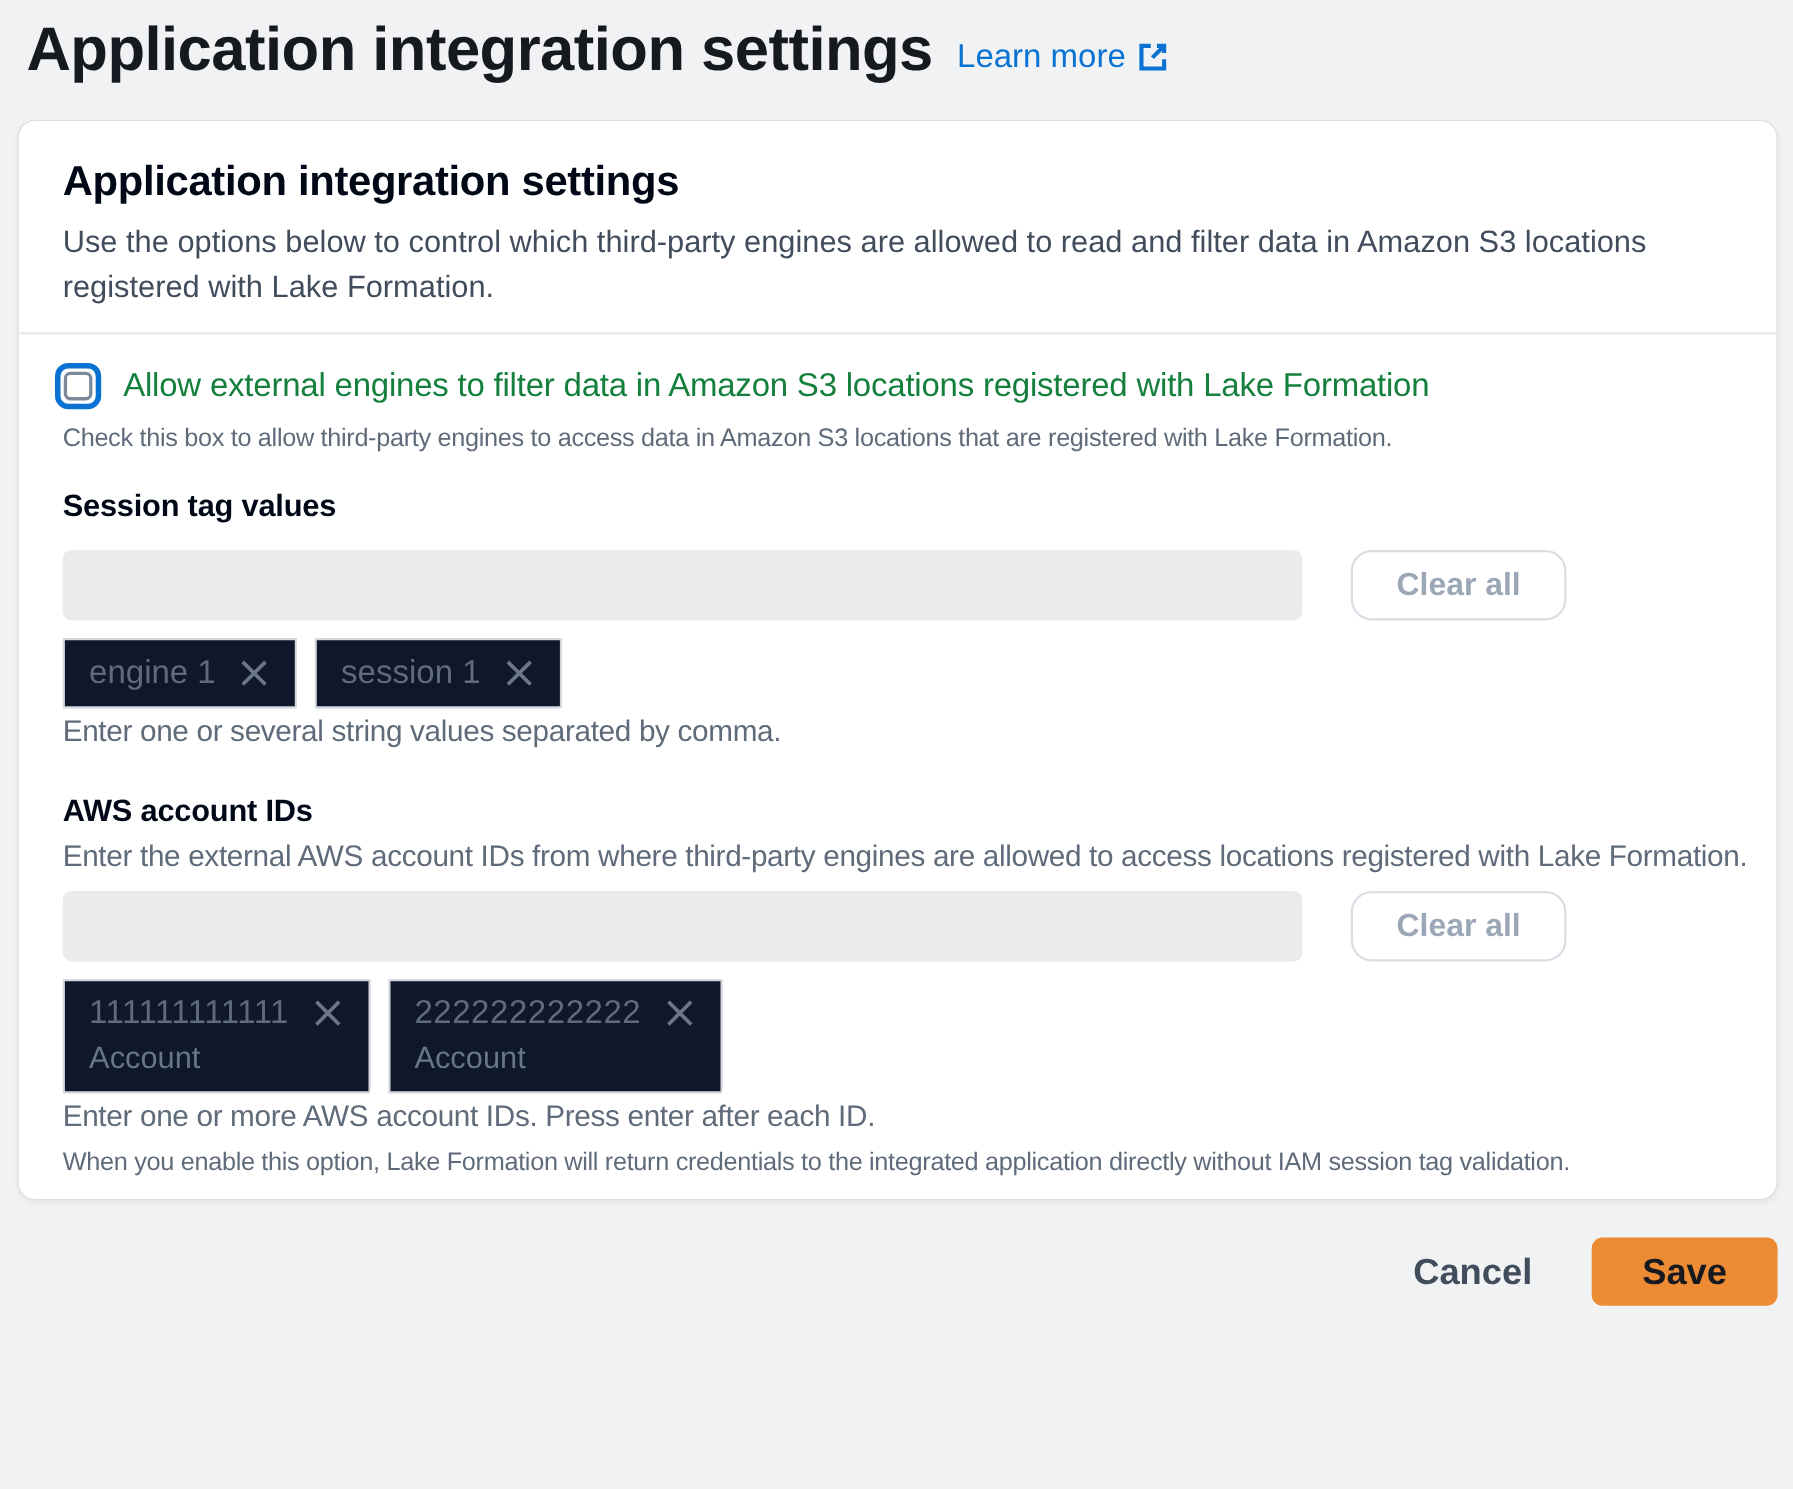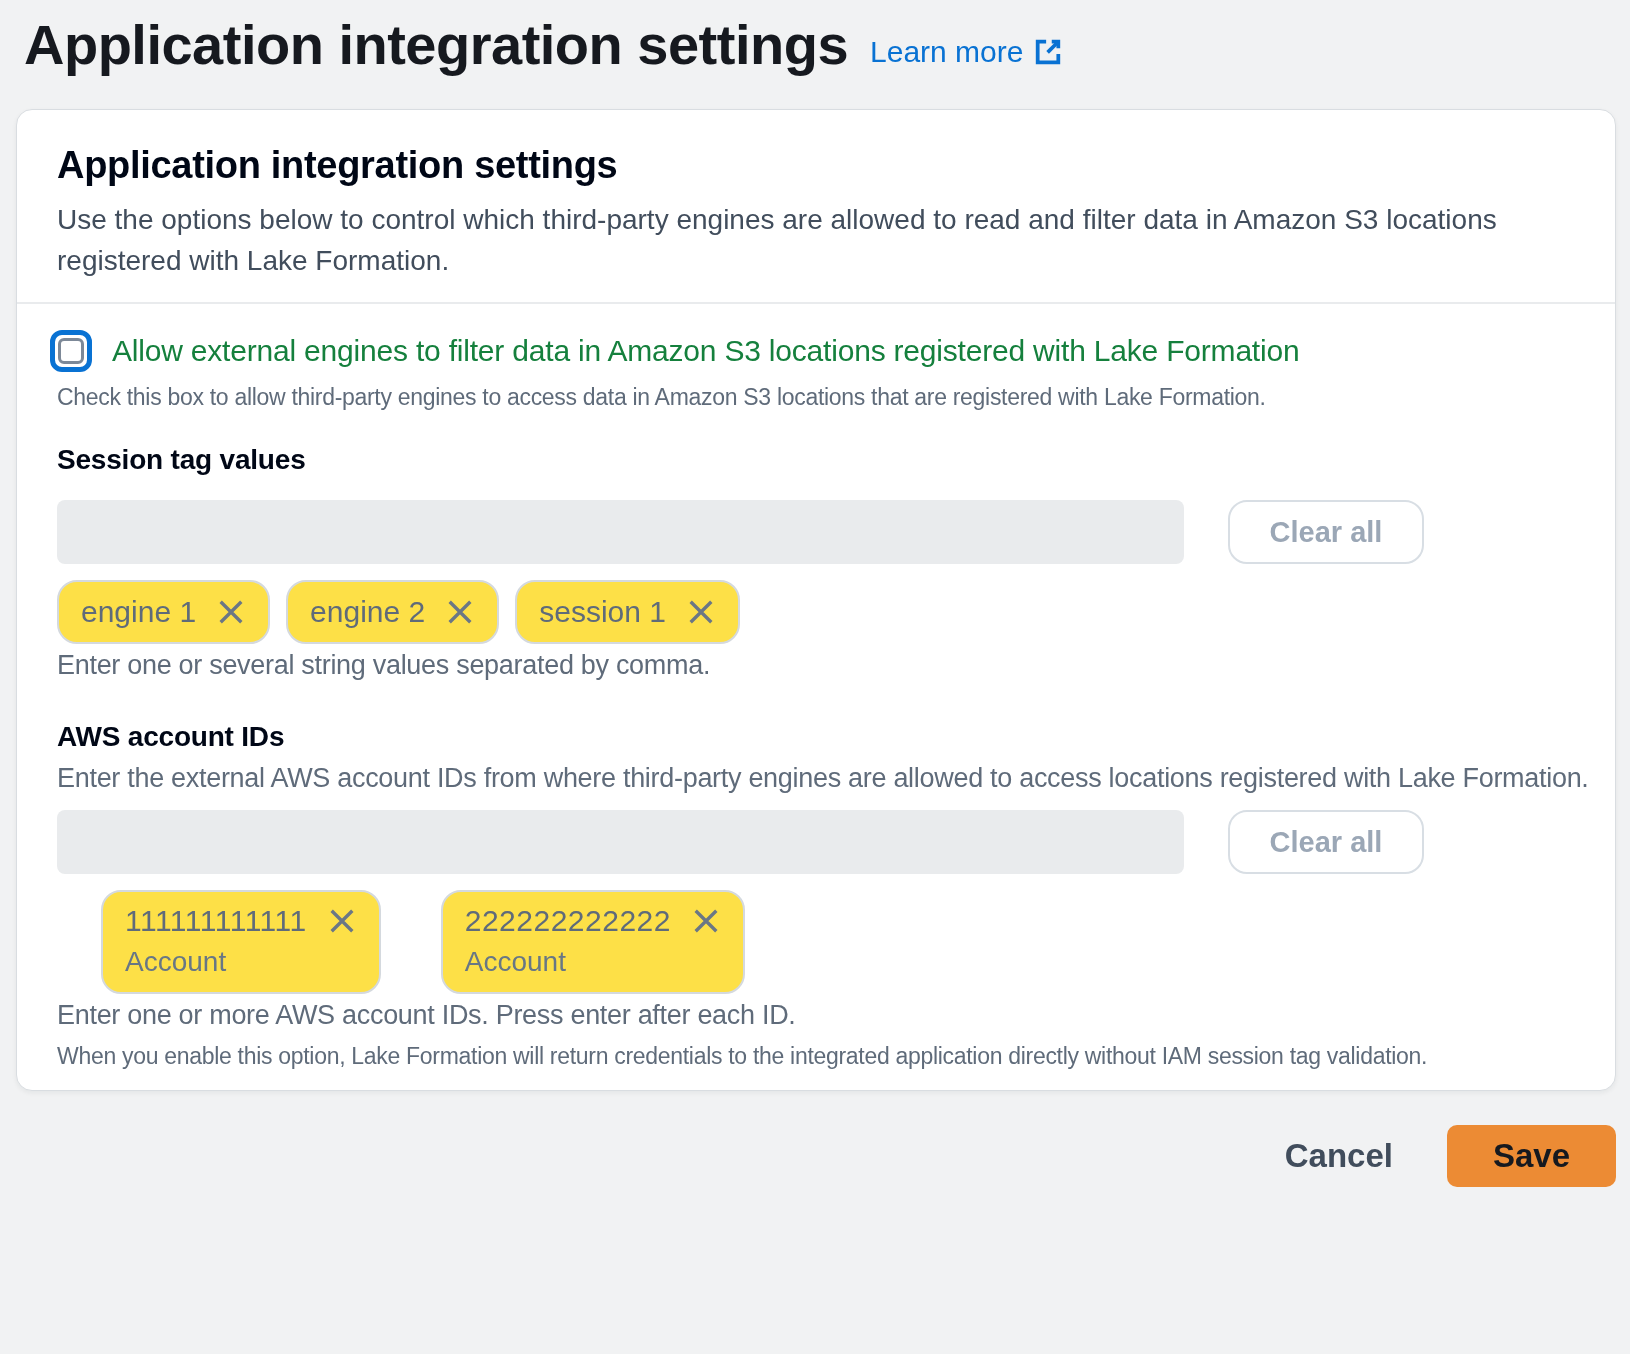--- a/index.html
+++ b/index.html
@@ -56,25 +56,25 @@
     background:#e9ebed;border:none;border-radius:8px;
     padding:0 18px;font-family:inherit;font-size:28px;color:#000716;
   }
   .clear-btn{
     width:196px;height:64px;box-sizing:border-box;cursor:pointer;
     background:#ffffff;border:2px solid #d8dee4;border-radius:19px;
     color:#9ba7b6;font-family:inherit;font-size:29px;font-weight:700;
   }
   .tokens{display:flex;gap:16px;margin-top:16px;}
   .token{
-    box-sizing:border-box;border:2px solid #d4d9de;border-radius:20px;background:#fde047;
+    box-sizing:border-box;border:2px solid #d4d9de;border-radius:1px;background:#0f172a;
     padding:0 22px;height:64px;display:flex;align-items:center;gap:20px;
     color:#5f6b7a;font-size:30px;
   }
-  .token-2line{height:auto;display:block;padding:12px 22px 14px 22px;margin-left:44px;}
+  .token-2line{height:auto;display:block;padding:12px 22px 14px 22px;}
   .token-2line .trow{display:flex;align-items:center;gap:20px;font-size:30px;color:#5f6b7a;letter-spacing:0.5px;}
   .token-type{font-size:28px;color:#687785;margin-top:8px;letter-spacing:0;}
   .x-btn{display:flex;align-items:center;cursor:pointer;background:none;border:none;padding:0;}
   .constraint{margin-top:6px;}
   .gap-lg{margin-top:40px;}
   
   .footer{display:flex;justify-content:flex-end;align-items:center;gap:54px;margin:34px 14px 0 0;}
   .cancel-btn{background:none;border:none;cursor:pointer;font-family:inherit;
     font-size:33px;font-weight:700;color:#414d5c;padding:0;}
   .save-btn{cursor:pointer;font-family:inherit;
@@ -124,28 +124,20 @@
       <div class="tokens">
         <span class="token">
           <span>engine 1</span>
           <button class="x-btn">
             <svg width="30" height="30" viewBox="0 0 16 16" fill="none" stroke="#6b7785" stroke-width="1.8">
                 <path d="M2.5 2.5l11 11M13.5 2.5l-11 11"></path>
               </svg>
           </button>
         </span>
         <span class="token">
-          <span>engine 2</span>
-          <button class="x-btn">
-            <svg width="30" height="30" viewBox="0 0 16 16" fill="none" stroke="#6b7785" stroke-width="1.8">
-                <path d="M2.5 2.5l11 11M13.5 2.5l-11 11"></path>
-              </svg>
-          </button>
-        </span>
-        <span class="token">
           <span>session 1</span>
           <button class="x-btn">
             <svg width="30" height="30" viewBox="0 0 16 16" fill="none" stroke="#6b7785" stroke-width="1.8">
                 <path d="M2.5 2.5l11 11M13.5 2.5l-11 11"></path>
               </svg>
           </button>
         </span>
       </div>
       <div class="field-desc constraint one-line">Enter one or several string values separated by comma.</div>
     </div>

